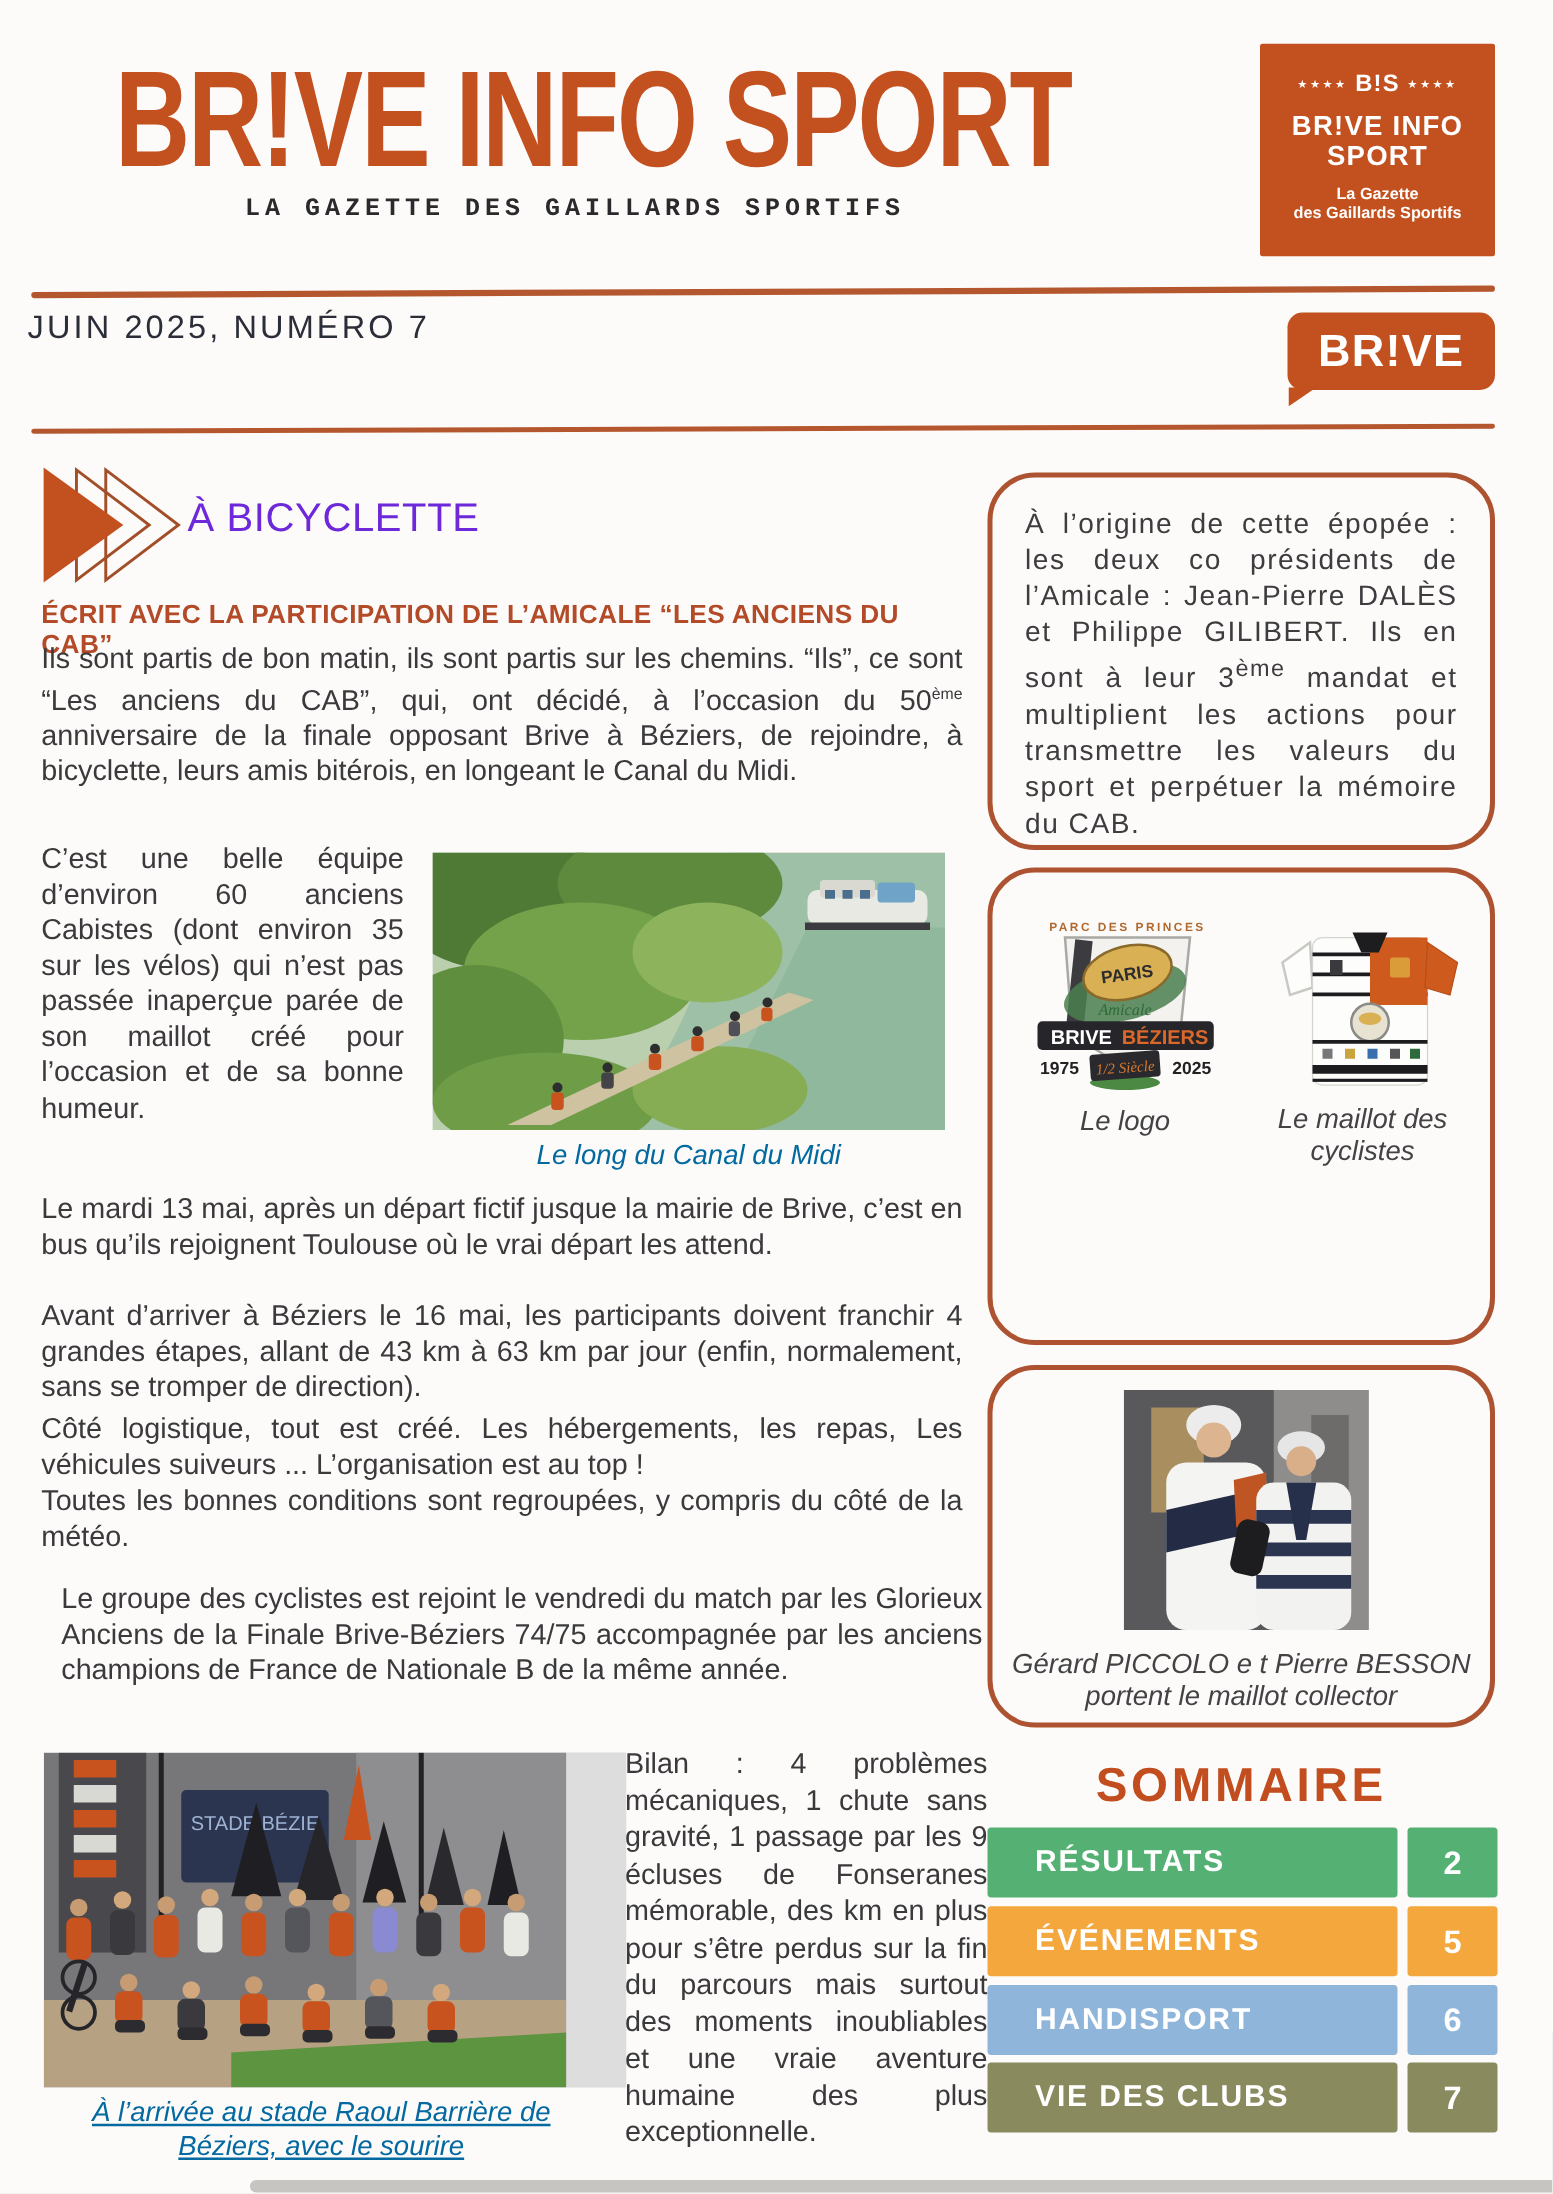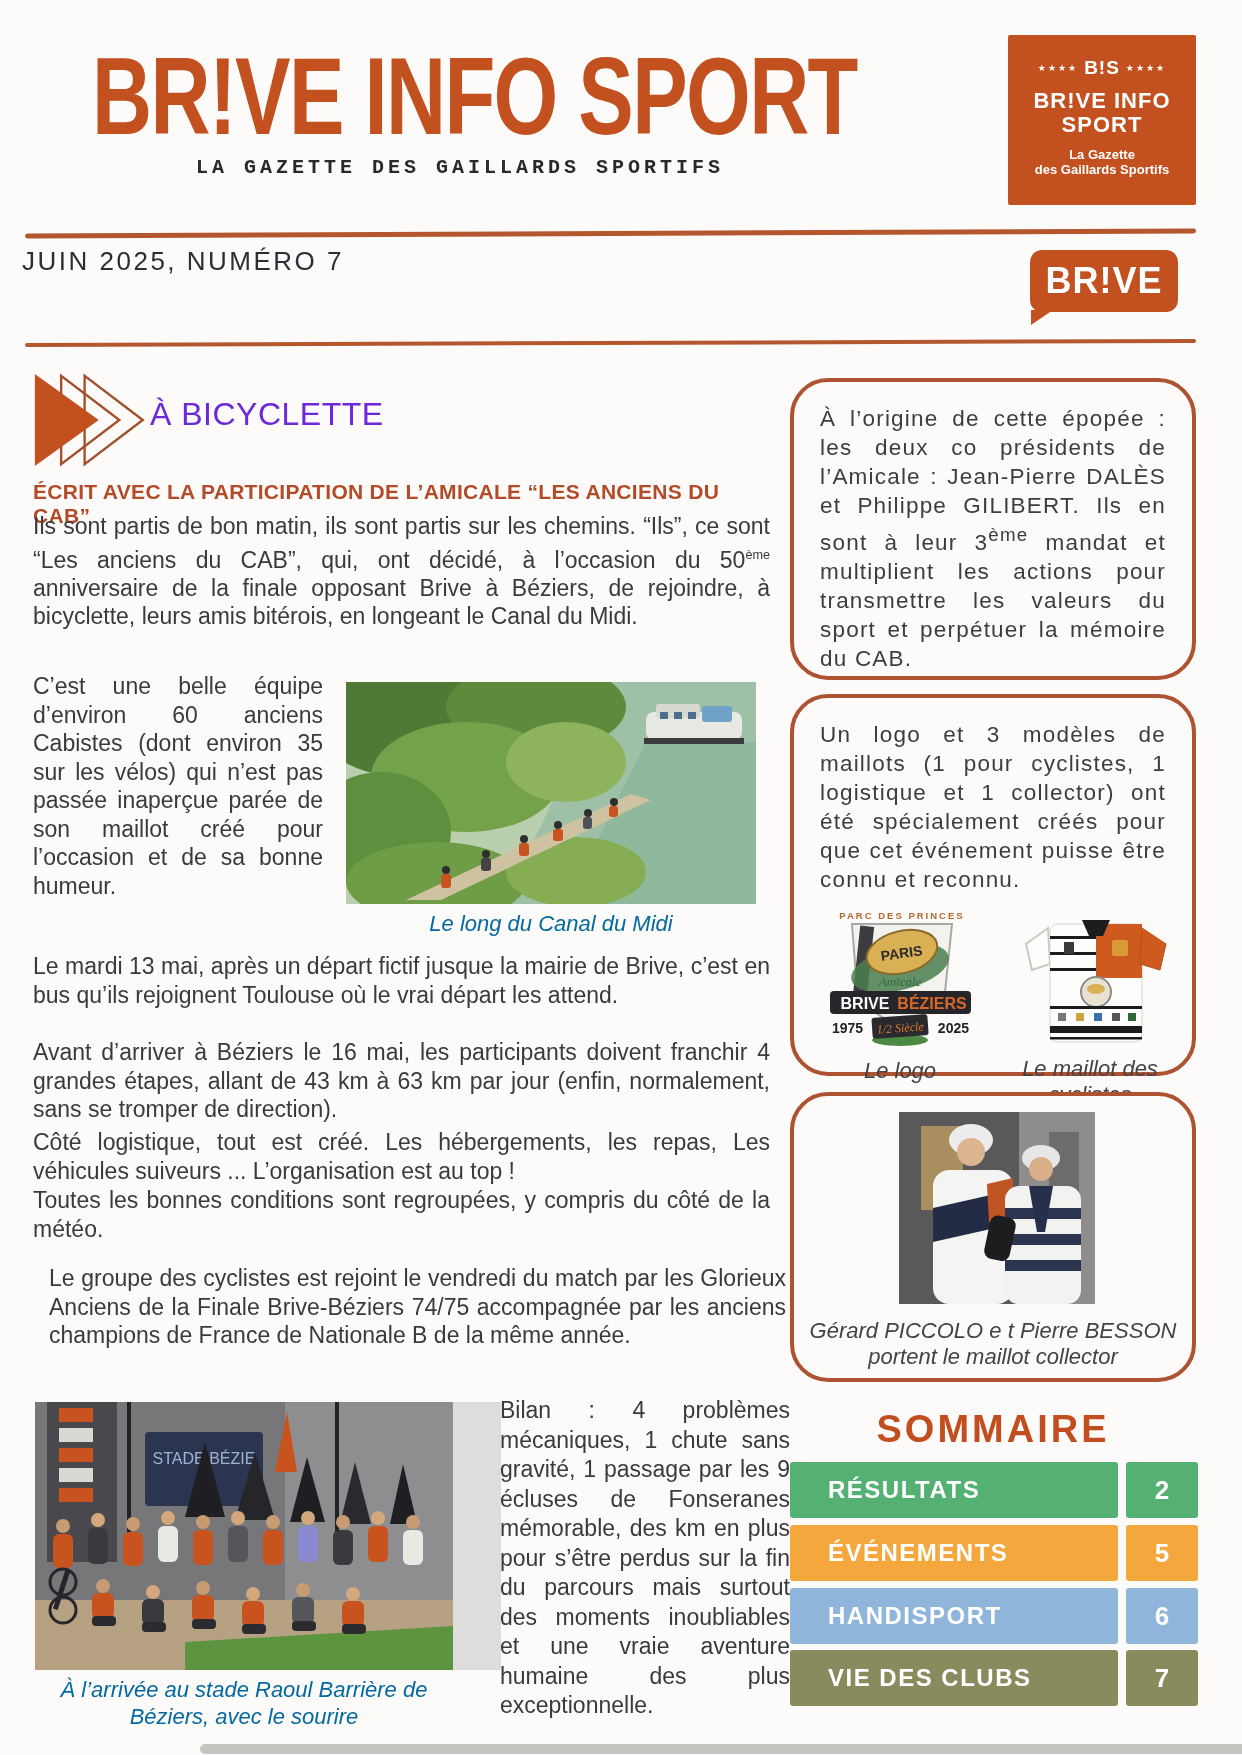--- a/index.html
+++ b/index.html
@@ -15,21 +15,21 @@
            font-size:20px;font-weight:700;letter-spacing:4px;color:#2a2a2c;white-space:nowrap;}
   .bis-badge{left:1008px;top:35px;width:188px;height:170px;background:#c2511f;color:#fff;
              text-align:center;border-radius:2px;}
   .bis-stars{margin-top:22px;font-size:15px;letter-spacing:1px;}
   .bis-stars .st{font-size:9px;vertical-align:3px;letter-spacing:2px;}
   .bis-code{font-weight:700;font-size:19px;padding:0 6px;}
   .bis-line1{font-size:22px;font-weight:700;letter-spacing:1px;margin-top:10px;line-height:24px;}
   .bis-line3{font-size:13px;font-weight:700;margin-top:10px;line-height:15px;}
   .rule{left:25px;width:1171px;height:5px;background:#b5572e;border-radius:3px;}
   .issue{left:22px;top:246px;font-size:26px;letter-spacing:2.5px;color:#2b2e38;font-weight:500;}
-  .bubble{left:1030px;top:250px;width:148px;height:62px;background:#c2511f;border-radius:12px;
+  .bubble{left:1030px;top:250px;width:166px;height:62px;background:#c2511f;border-radius:12px;
           color:#fff;font-weight:700;font-size:36px;text-align:center;line-height:62px;letter-spacing:1px;}
   .bubble:after{content:"";position:absolute;left:1px;bottom:-13px;width:0;height:0;
           border-top:15px solid #c2511f;border-right:22px solid transparent;}
 
   
   .art-title{left:150px;top:396px;font-size:32px;font-weight:400;color:#6d28d9;letter-spacing:.5px;}
   .kicker{left:33px;top:480px;width:740px;font-size:21px;font-weight:600;color:#b34a28;letter-spacing:.3px;}
   .para{left:33px;width:737px;font-size:23px;line-height:28.5px;text-align:justify;color:#3a3a3c;}
   .para sup{font-size:0.55em;vertical-align:super;}
   .narrow{width:290px;}
@@ -241,31 +241,30 @@
             <rect x="-3" y="36" width="24" height="10" rx="4" fill="#2c2c30"></rect>
           </g>
       </g>
       <g transform="translate(14,150)">
           <circle cx="14" cy="30" r="13" fill="none" stroke="#26262a" stroke-width="3"></circle>
           <circle cx="14" cy="58" r="13" fill="none" stroke="#26262a" stroke-width="3"></circle>
           <rect x="10" y="18" width="5" height="40" fill="#26262a" transform="rotate(18 12 38)"></rect>
         </g>
     </svg>
   </div>
-  <div class="abs cap" style="left:35px;top:1676px;width:418px;">
+  <div class="abs cap" style="left:48px;top:1676px;width:418px;text-decoration:underline;">
     <div>À l’arrivée au stade Raoul Barrière de</div>
     <div>Béziers, avec le sourire</div>
   </div>
 
   <p class="abs para narrow" style="left:500px;top:1396px;line-height:29.5px;margin:0;">Bilan : 4 problèmes mécaniques, 1 chute sans gravité, 1 passage par les 9 écluses de Fonseranes mémorable, des km en plus pour s’être perdus sur la fin du parcours mais surtout des moments inoubliables et une vraie aventure humaine des plus exceptionnelle.</p>
 
   <div class="abs obox boxtext" style="top:378px;height:302px;padding:22px 26px;"><span>À l’origine de cette épopée : les deux co présidents de l’Amicale : Jean-Pierre DALÈS et Philippe GILIBERT. Ils en sont à leur 3</span><sup>ème</sup><span> mandat et  multiplient les actions pour transmettre les valeurs du sport et perpétuer la mémoire du CAB.</span></div>
 
   <div class="abs obox" style="top:694px;height:382px;padding:22px 26px;box-sizing:border-box;">
-    <div class="boxtext">Un logo et 3 modèles de maillots (1 pour cyclistes, 1 logistique  et 1 collector) ont été spécialement créés pour que cet événement puisse être connu et reconnu.</div>
     <div style="position:relative;height:210px;margin-top:12px;">
 
       <div style="position:absolute;left:8px;top:0;width:145px;height:140px;">
         <svg width="145" height="140" viewBox="0 0 145 140">
           <text x="74" y="13" text-anchor="middle" font-family="Liberation Sans,sans-serif" font-size="9.5" letter-spacing="2" fill="#b06a30" font-weight="bold">PARC DES PRINCES</text>
           <polygon points="24,18 124,18 116,96 72,122 30,96" fill="#f3f2ee" stroke="#a8a8a4" stroke-width="2"></polygon>
           <rect x="28" y="20" width="14" height="80" fill="#3c3c40" transform="rotate(6 35 60)"></rect>
           <ellipse cx="72" cy="62" rx="50" ry="22" fill="#4a7f4f" opacity="0.85" transform="rotate(-14 72 62)"></ellipse>
           <ellipse cx="74" cy="46" rx="36" ry="21" fill="#d9b054" stroke="#8a6a2a" stroke-width="2" transform="rotate(-14 74 46)"></ellipse>
           <text x="74" y="52" text-anchor="middle" font-family="Liberation Sans,sans-serif" font-size="14" font-weight="bold" fill="#2c2c2e" transform="rotate(-8 74 50)">PARIS</text>

